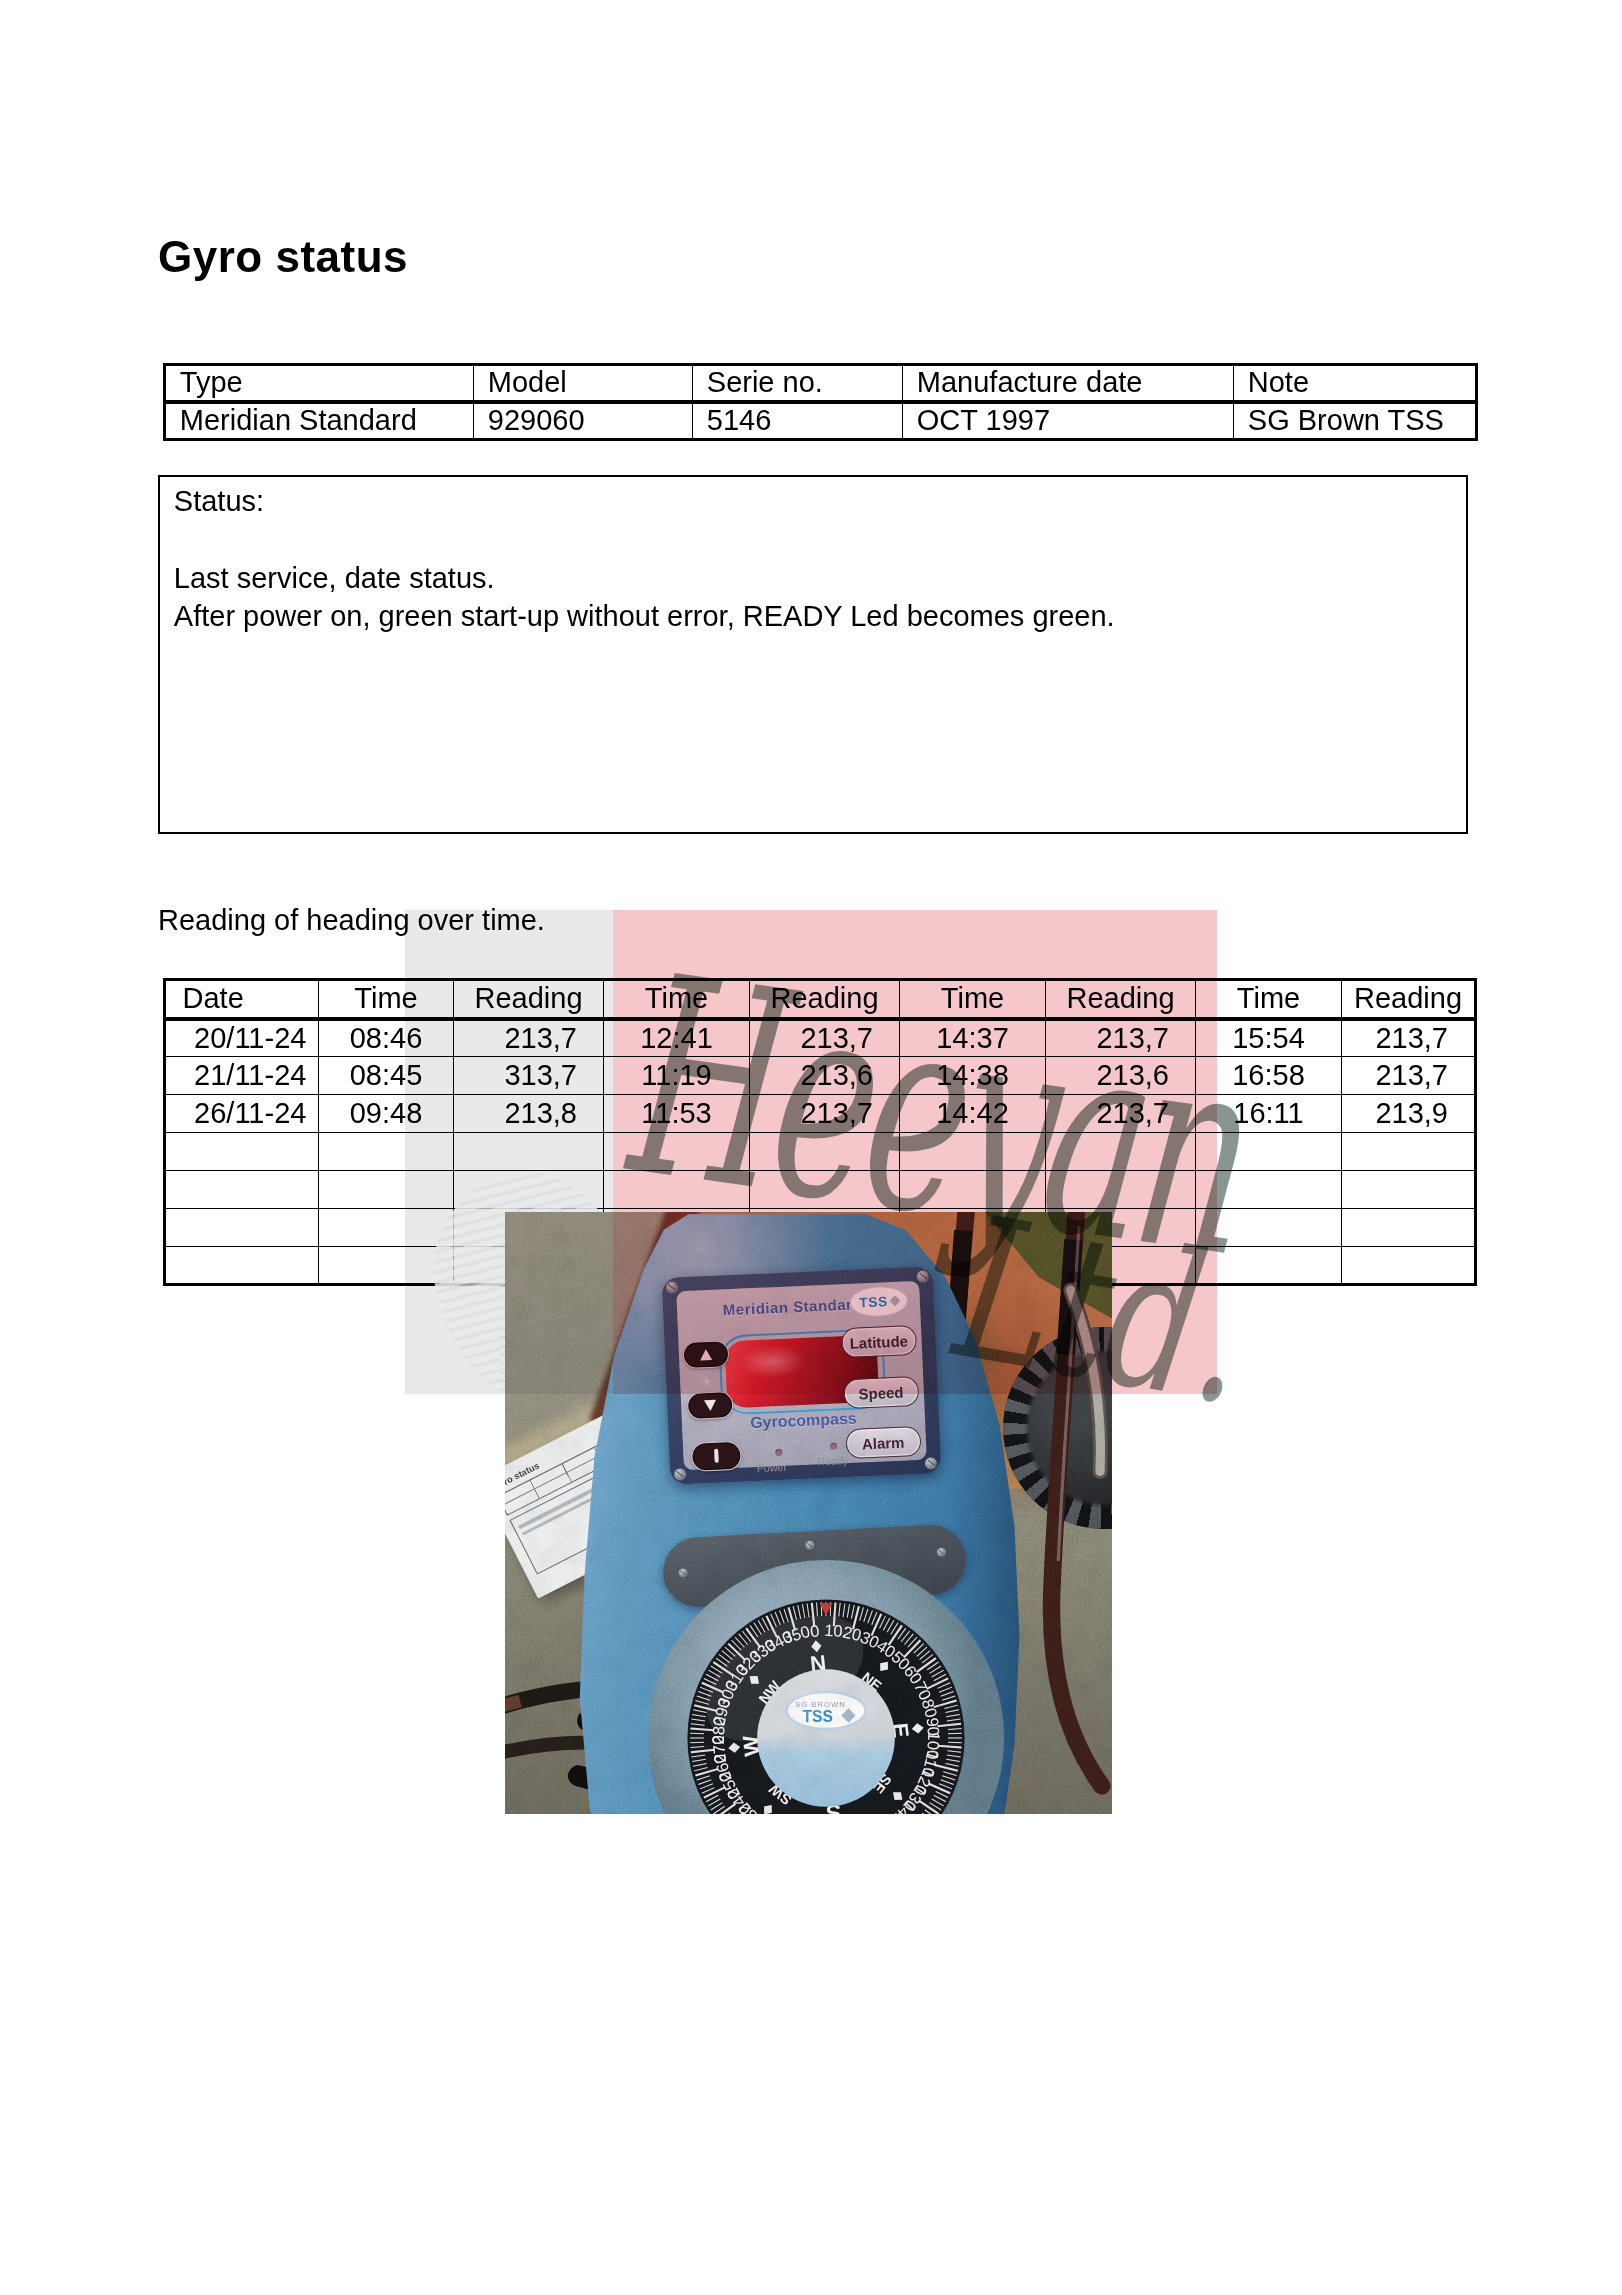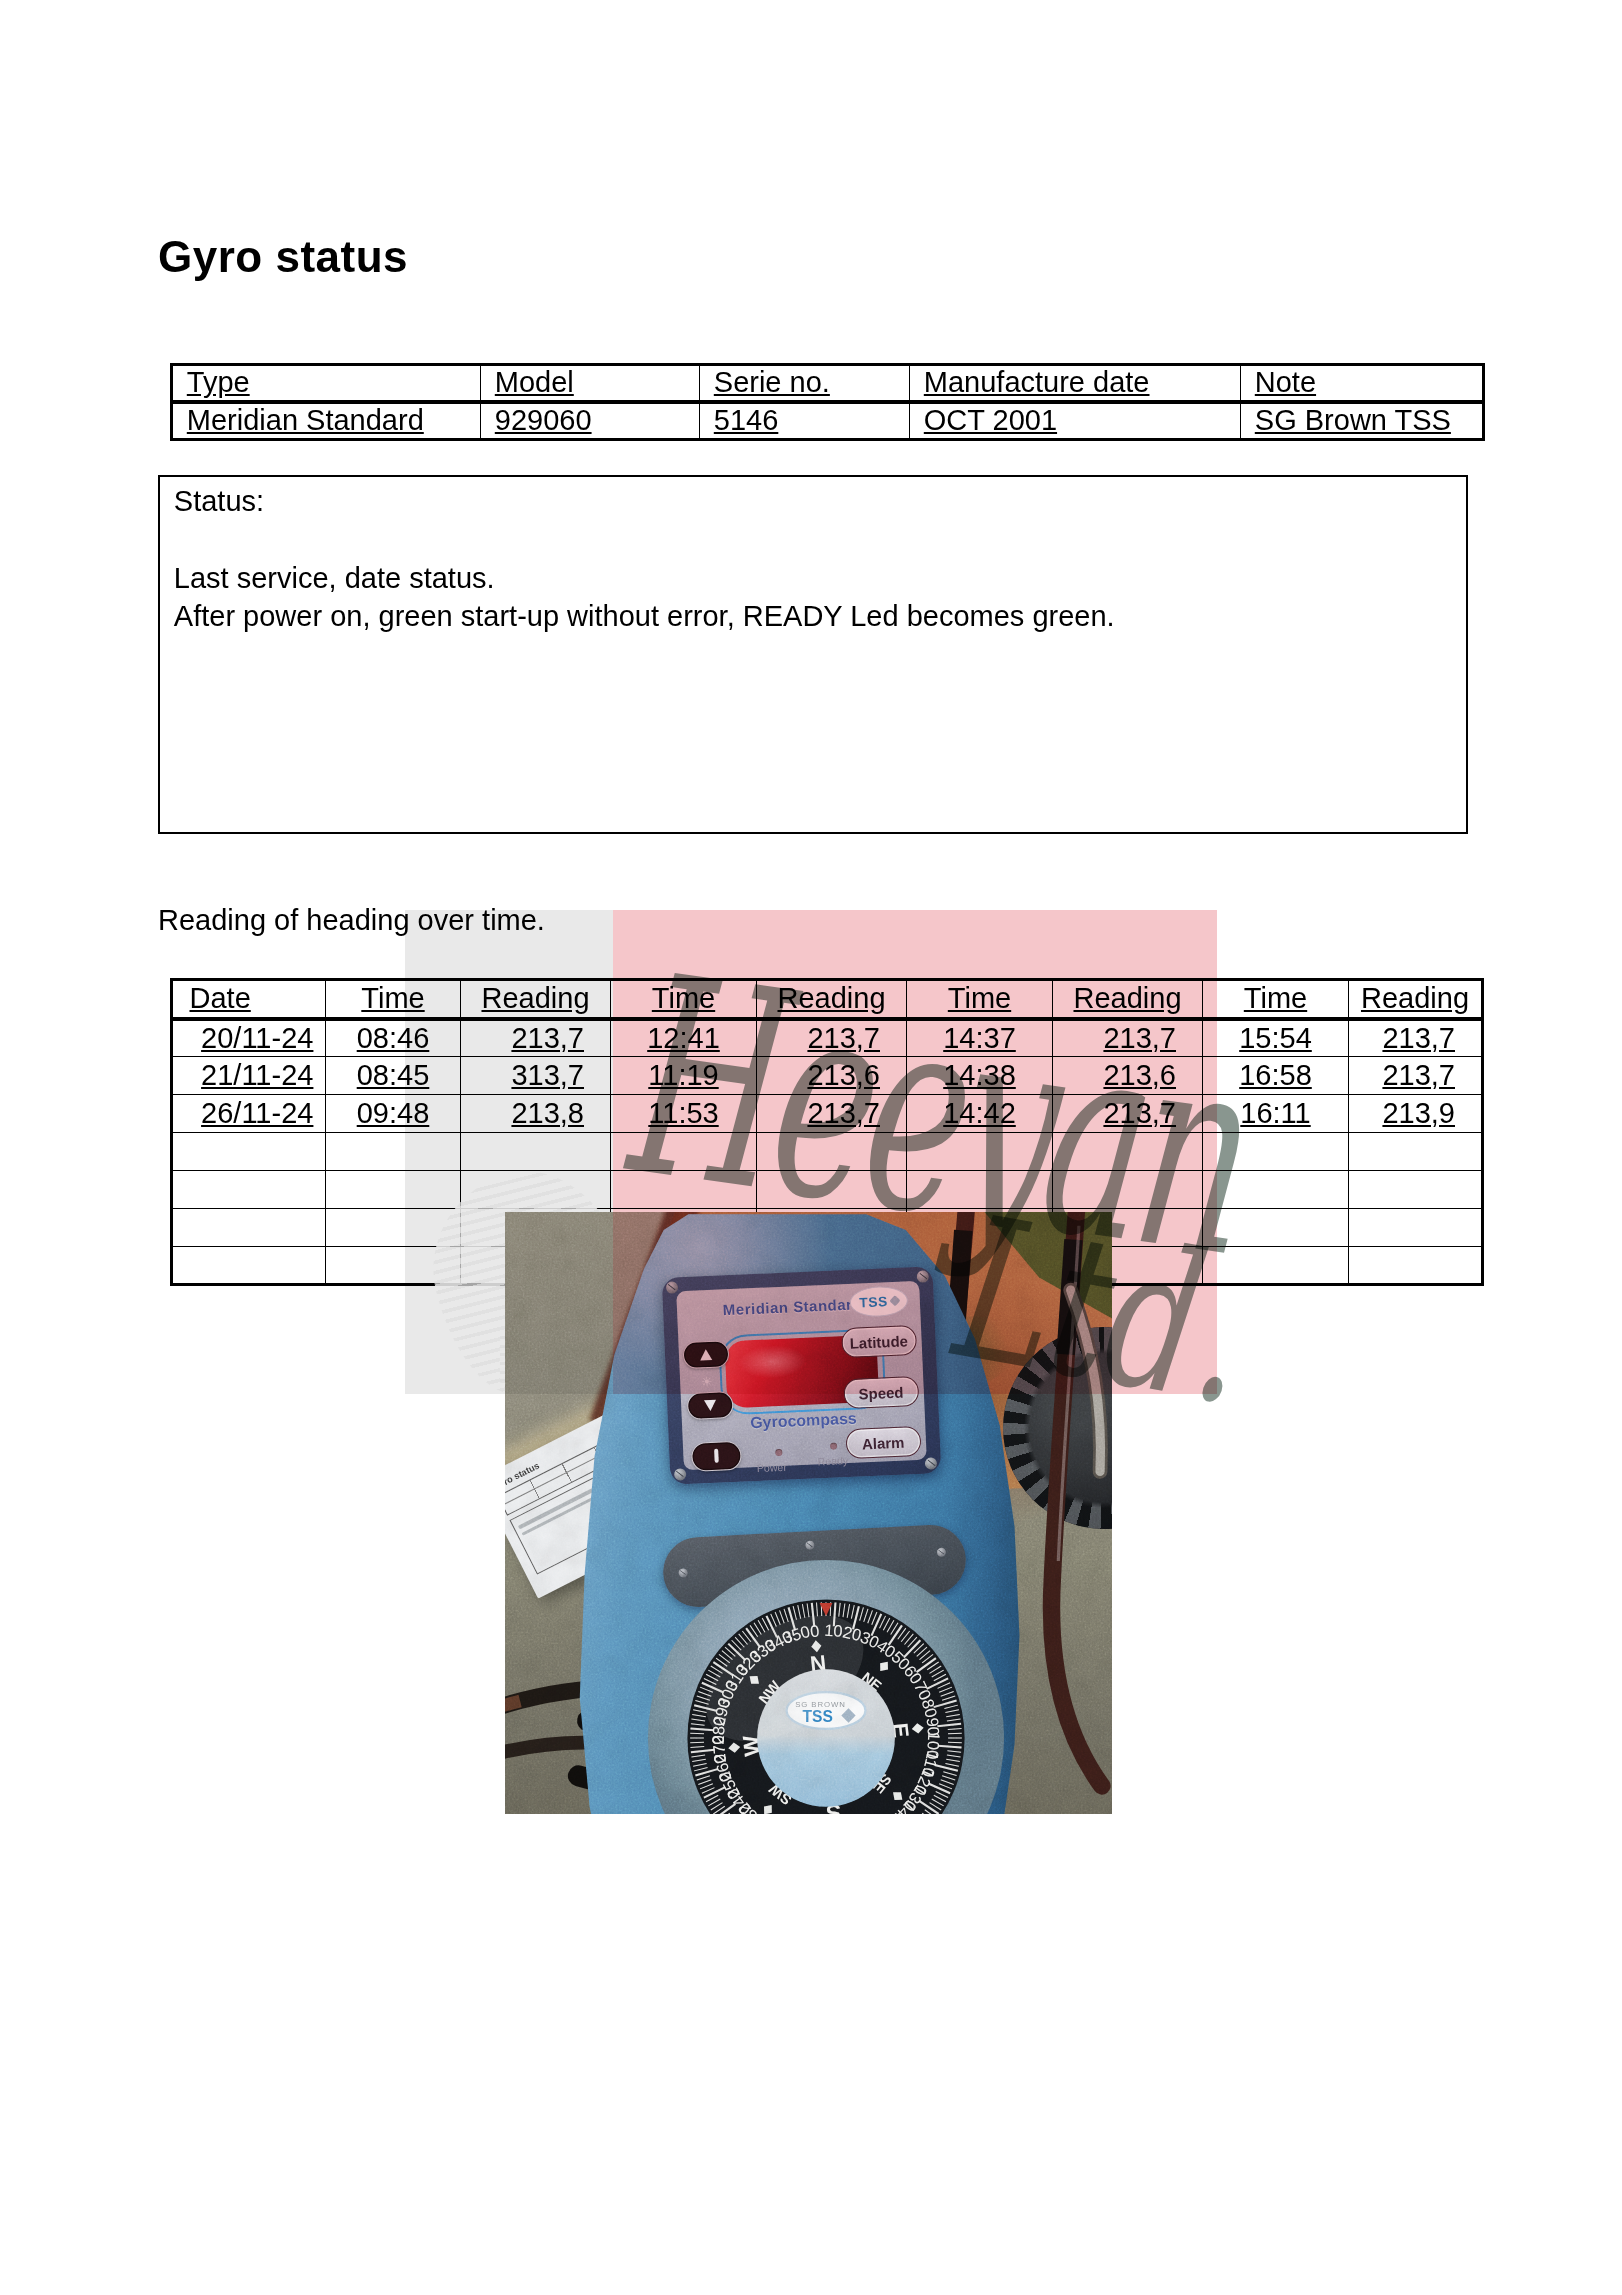--- a/index.html
+++ b/index.html
@@ -4,21 +4,21 @@
 <style>
   html,body{margin:0;padding:0;background:#fff;}
   #page{position:relative;width:1623px;height:1814px;background:#ffffff;overflow:hidden;
         font-family:"Liberation Sans",sans-serif;color:#000;isolation:isolate;}
 
   
   .doc-title{position:absolute;left:158px;top:232px;font-size:44px;font-weight:700;letter-spacing:0.5px;}
   .caption{position:absolute;left:158px;top:904px;font-size:29px;}
 
   
-  table{border-collapse:collapse;table-layout:fixed;position:absolute;left:170px;text-decoration:underline;}
+  table{border-collapse:collapse;table-layout:fixed;position:absolute;left:163px;}
   #spec-table{top:363px;width:1311px;border:3.2px solid #000;}
   #read-table{top:978px;width:1311px;border:3.2px solid #000;z-index:1;}
   th,td{border:1.8px solid #000;font-size:29px;font-weight:400;overflow:hidden;white-space:nowrap;}
   thead th{border-bottom:4.6px solid #000;}
   #spec-table thead tr{height:37px;}
   #spec-table tbody tr{height:38px;}
   #spec-table th,#spec-table td{text-align:left;padding:0 0 0 13.8px;}
   #read-table thead tr{height:39px;}
   #read-table tbody tr{height:38px;}
   #read-table th{text-align:center;padding:0;}
@@ -186,21 +186,21 @@
           <th>Serie no.</th>
           <th>Manufacture date</th>
           <th>Note</th>
         </tr>
       </thead>
     <tbody>
         <tr id="spec-body-row">
           <td>Meridian Standard</td>
           <td>929060</td>
           <td>5146</td>
-          <td>OCT 2001</td>
+          <td>OCT 1997</td>
           <td>SG Brown TSS</td>
         </tr>
       </tbody>
   </table>
 
   <div class="status-box">
     <div class="sline s0">Status:</div>
     <div class="sline s1">Last service, date status.</div>
     <div class="sline s2">After power on, green start-up without error, READY Led becomes green.</div>
   </div>

